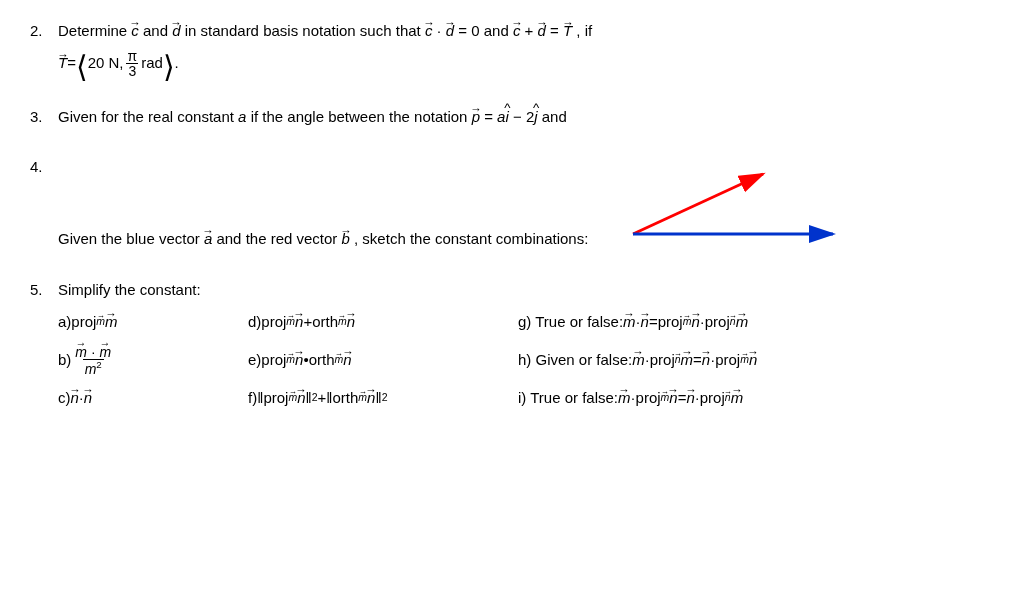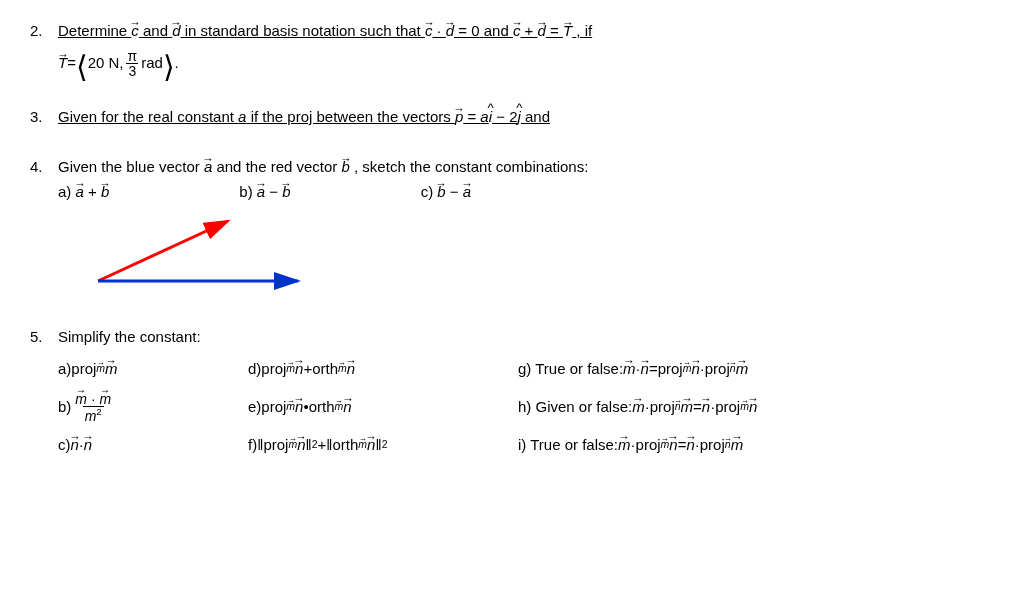--- a/index.html
+++ b/index.html
@@ -27,21 +27,20 @@
   .indent {
     margin-left: 28px;
   }
   .subparts-wide {
     display: flex;
     gap: 130px;
     margin-top: 2px;
   }
   .justify {
     text-align: justify;
-    text-decoration: underline;
   }
   .eq-line {
     display: inline-flex;
     align-items: center;
     vertical-align: middle;
   }
   .frac {
     display: inline-flex;
     flex-direction: column;
     align-items: center;
@@ -136,41 +135,36 @@
     <span> .</span>
   </div>
 </div>
 
 <div class="problem">
   <div class="problem-row">
     <div class="num">3.</div>
     <div class="content justify">
       <span>Given for the real constant </span>
       <span class="ital">a</span>
-      <span> if the proj between the vectors </span>
+      <span> if the angle between the notation </span>
       <span class="vec ital">p</span><span> = </span><span class="ital">a</span><span class="hat ital">i</span><span> − 2</span><span class="hat ital">j</span>
       <span> and</span>
     </div>
   </div>
 </div>
 
 <div class="problem">
   <div class="problem-row">
     <div class="num">4.</div>
     <div class="content">
       <span>Given the blue vector </span>
       <span class="vec ital">a</span>
       <span> and the red vector </span>
       <span class="vec ital">b</span>
       <span> , sketch the constant combinations:</span>
-      <div class="subparts-wide">
-        <div><span>a) </span><span class="vec ital">a</span><span> + </span><span class="vec ital">b</span></div>
-        <div><span>b) </span><span class="vec ital">a</span><span> − </span><span class="vec ital">b</span></div>
-        <div><span>c) </span><span class="vec ital">b</span><span> − </span><span class="vec ital">a</span></div>
-      </div>
       <svg class="vectors" width="300" height="80">
         <defs>
           <marker id="arr-red" markerWidth="10" markerHeight="10" refX="8" refY="3" orient="auto">
             <path d="M0,0 L9,3 L0,6 Z" fill="#ff0000"></path>
           </marker>
           <marker id="arr-blue" markerWidth="10" markerHeight="10" refX="8" refY="3" orient="auto">
             <path d="M0,0 L9,3 L0,6 Z" fill="#0033cc"></path>
           </marker>
         </defs>
         <line x1="40" y1="70" x2="170" y2="10" stroke="#ff0000" stroke-width="3" marker-end="url(#arr-red)"></line>

